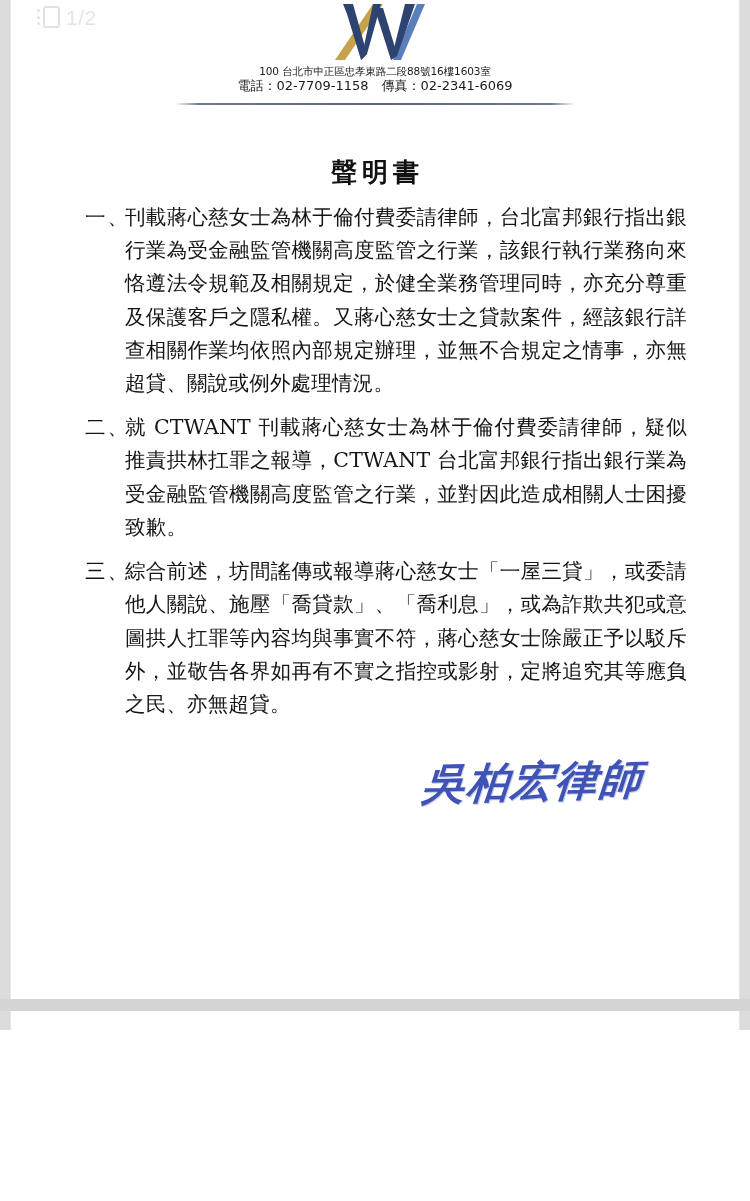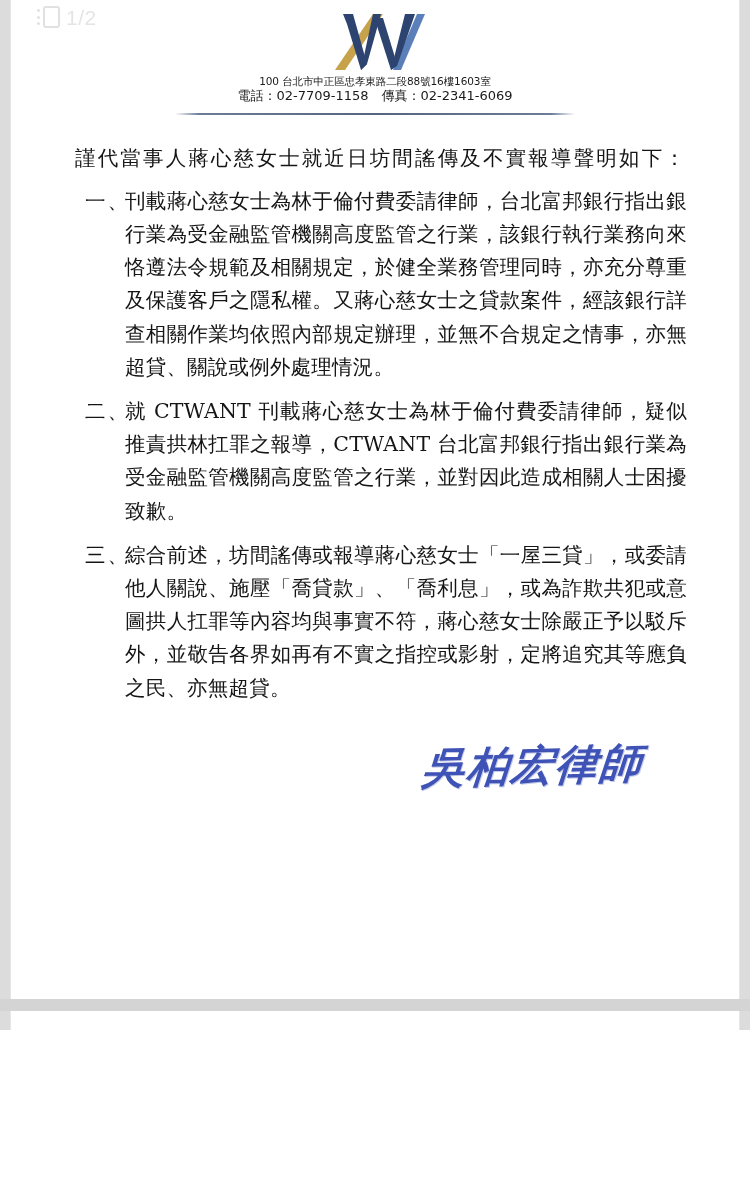--- a/index.html
+++ b/index.html
@@ -104,21 +104,21 @@
     left: 0;
     top: 999px;
     width: 750px;
     height: 12px;
     background: #d4d4d4;
     z-index: 5;
   }
 
   
   .letterhead {
-    padding-top: 12px;
+    padding-top: 2px;
     text-align: center;
   }
   .logo-wrap {
     display: flex;
     justify-content: center;
     align-items: flex-start;
     height: 62px;
   }
   .logo-wrap svg { display: block; }
 
@@ -272,22 +272,22 @@
         </svg>
       </div>
       <div class="addr-block">
         <div class="addr-line">100 台北市中正區忠孝東路二段88號16樓1603室</div>
         <div class="addr-line contact">電話：02-7709-1158　傳真：02-2341-6069</div>
       </div>
       <div class="rule"></div>
     </header>
 
     <main class="doc-body">
-
-      <p class="intro">謹代當事人蔣心慈女士就近日坊間謠傳及不實報導聲明如下：</p>
+      <h1 class="doc-title">聲明書</h1>
+
 
       <ol class="clauses">
         <li>
           <span class="marker">一、</span>
           <span class="clause-text">刊載蔣心慈女士為林于倫付費委請律師，台北富邦銀行指出銀行業為受金融監管機關高度監管之行業，該銀行執行業務向來恪遵法令規範及相關規定，於健全業務管理同時，亦充分尊重及保護客戶之隱私權。又蔣心慈女士之貸款案件，經該銀行詳查相關作業均依照內部規定辦理，並無不合規定之情事，亦無超貸、關說或例外處理情況。</span>
         </li>
         <li>
           <span class="marker">二、</span>
           <span class="clause-text">就 CTWANT 刊載蔣心慈女士為林于倫付費委請律師，疑似推責拱林扛罪之報導，CTWANT 台北富邦銀行指出銀行業為受金融監管機關高度監管之行業，並對因此造成相關人士困擾致歉。</span>
         </li>

